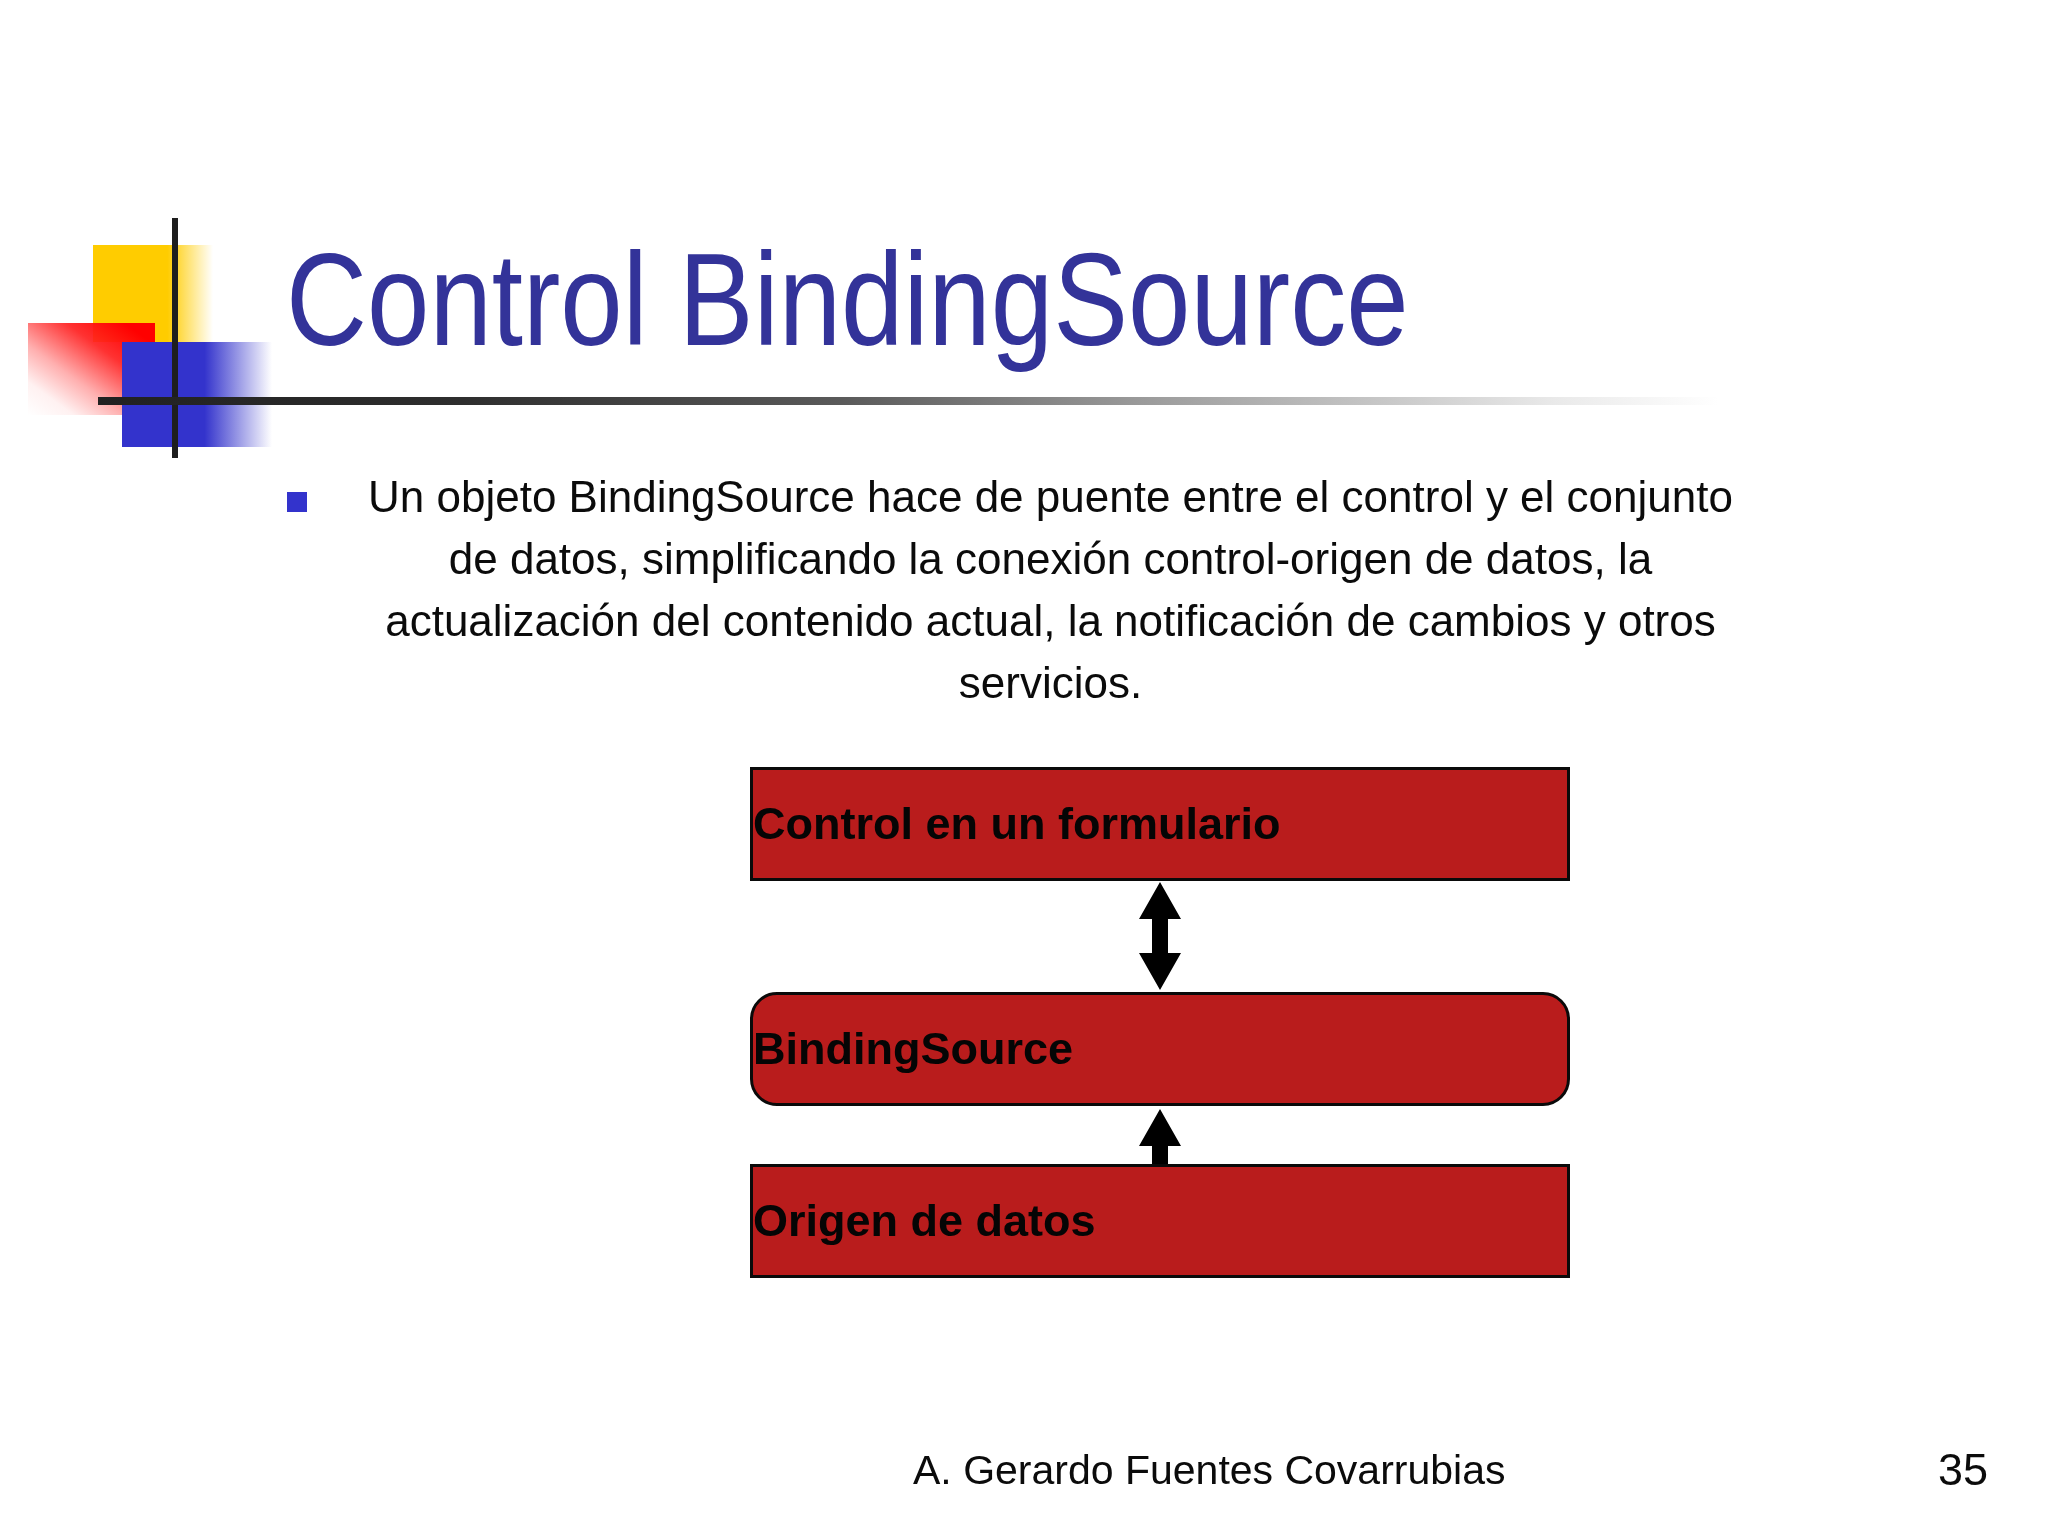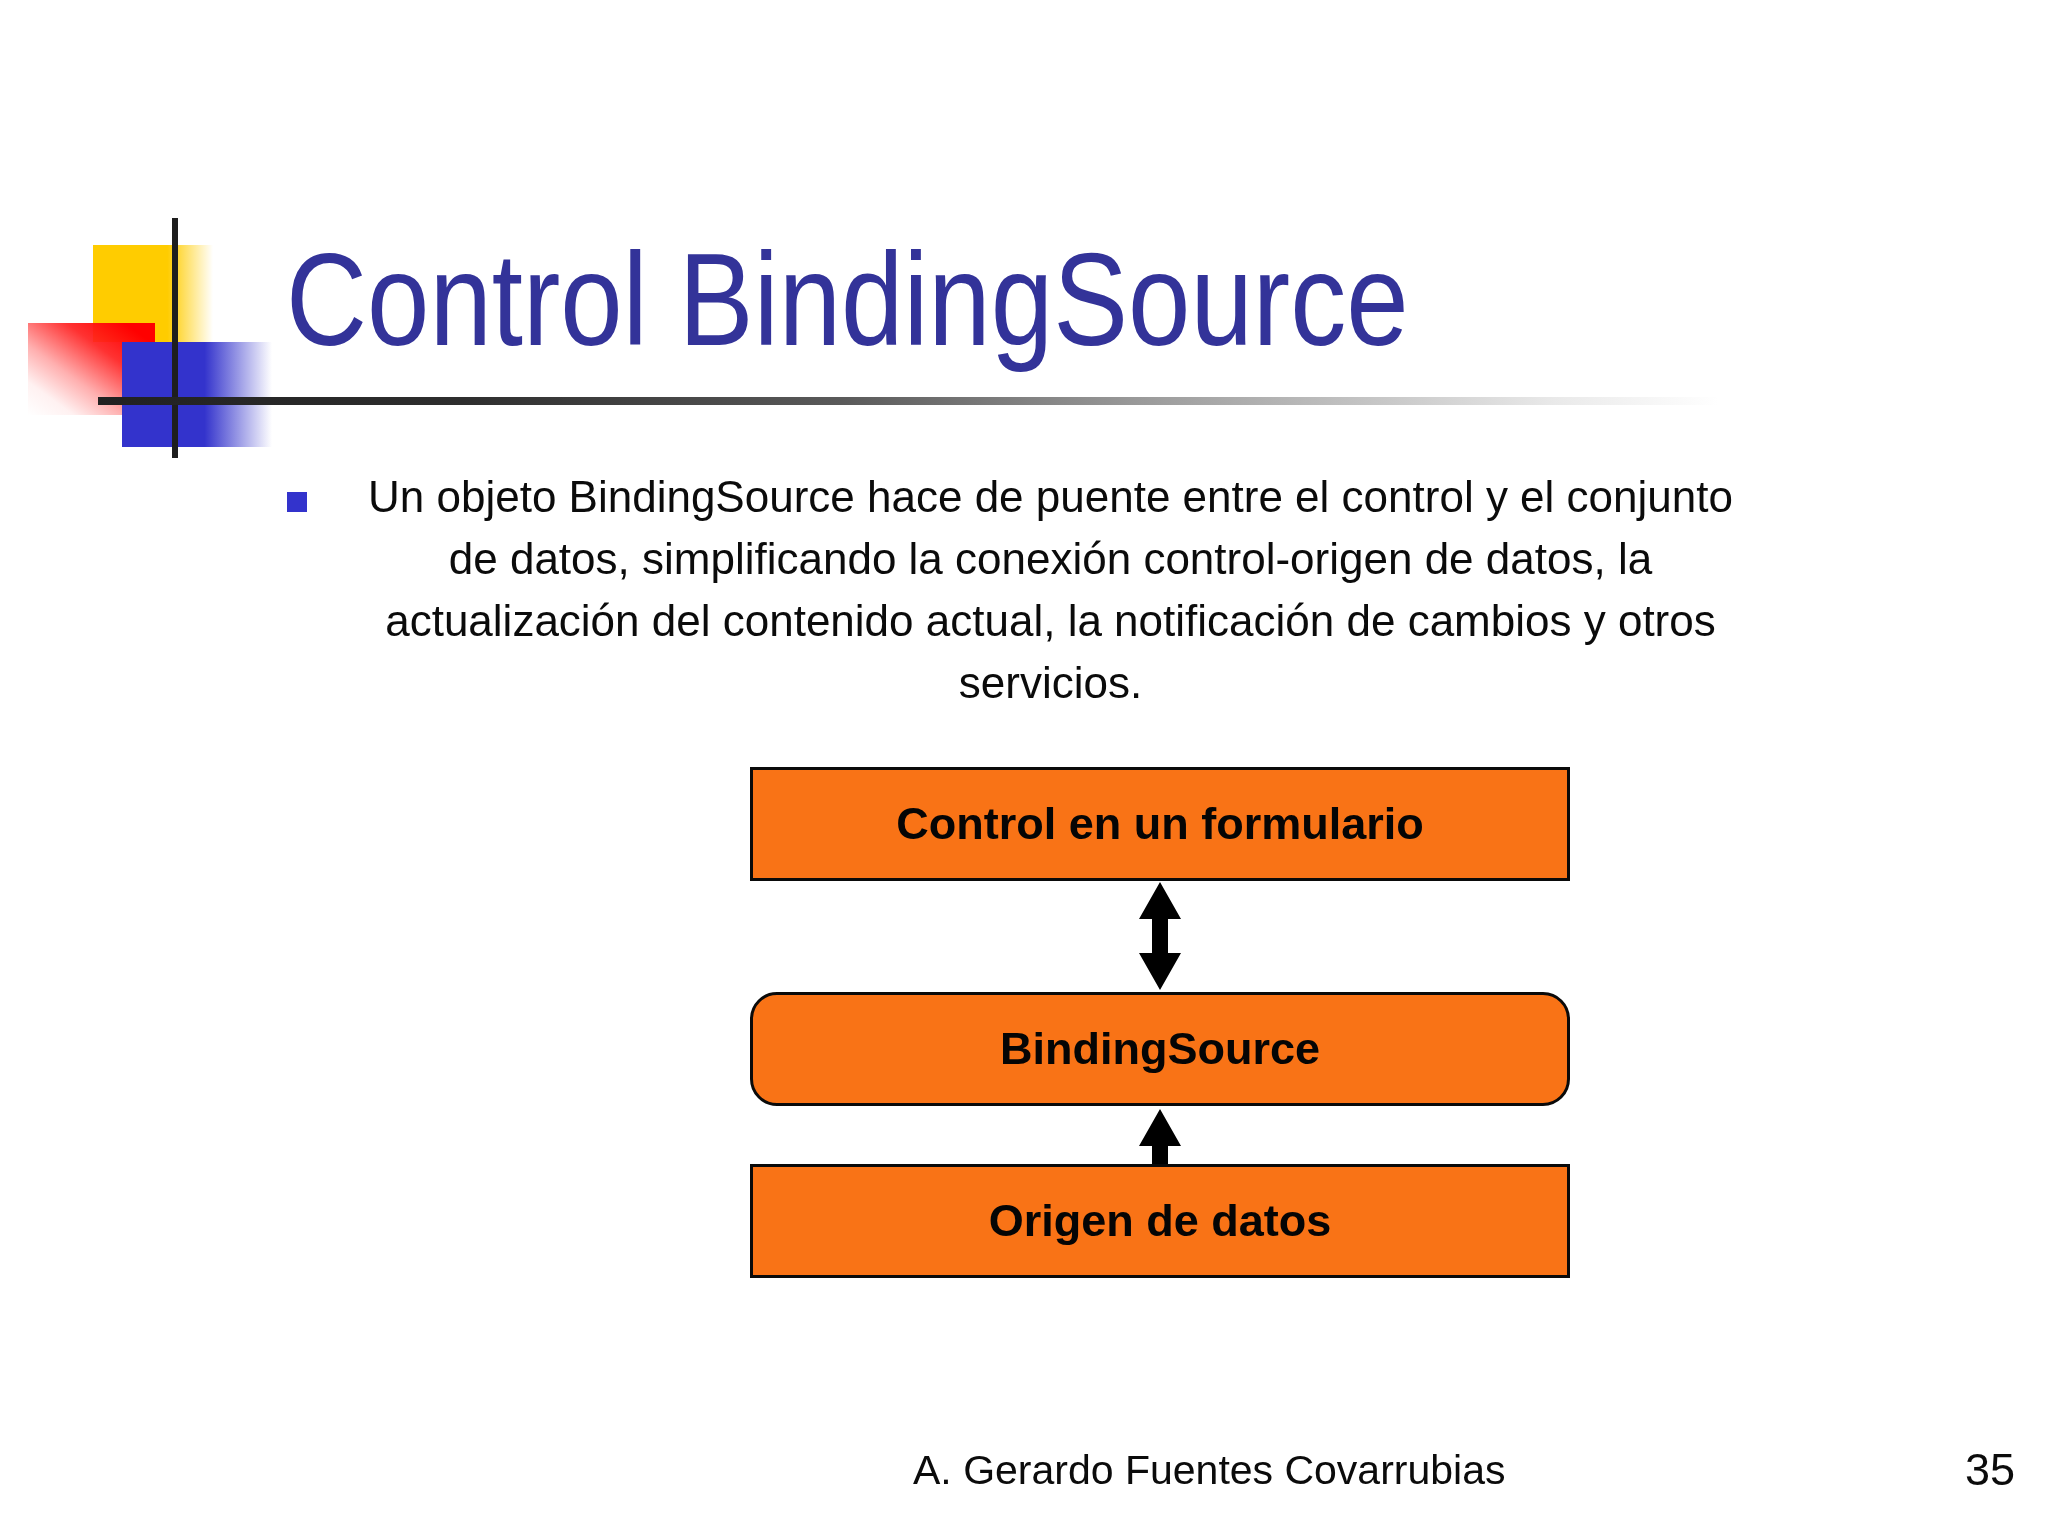--- a/index.html
+++ b/index.html
@@ -60,42 +60,42 @@
     color: #0b0b0b;
     white-space: pre-line;
     text-align: center;
   }
 
   
   .diagram-box {
     left: 750px; width: 820px; height: 114px;
     box-sizing: border-box;
     border: 3px solid #0a0a0a;
-    background: #f97316;
-    display: flex; align-items: center; justify-content: center;
+    background: #b91c1c;
+    display: flex; align-items: center; justify-content: flex-start;
     font-size: 45px; font-weight: bold; color: #050505;
     white-space: nowrap;
   }
   .box-1 { top: 767px; }
   .box-2 { top: 992px; border-radius: 27px; }
   .box-3 { top: 1164px; }
   .arrow { left: 1138px; width: 44px; height: 108px; }
   .arrow-1 { top: 882px; }
   .arrow-2 { top: 1109px; }
 
   
   .footer-author {
     left: 865px; top: 1447px;
     font-size: 41px; color: #0b0b0b;
     white-space: nowrap;
     margin-left: 48px;
   }
   .page-number {
     left: 1938px; top: 1444px;
-    font-size: 45px; color: #0b0b0b; margin-left: 27px;
+    font-size: 45px; color: #0b0b0b;
   }
 </style>
 </head>
 <body>
 
 <div class="abs deco-yellow"></div>
 <div class="abs deco-red"></div>
 <div class="abs deco-blue"></div>
 <div class="abs deco-vline"></div>
 <div class="abs deco-hrule"></div>

